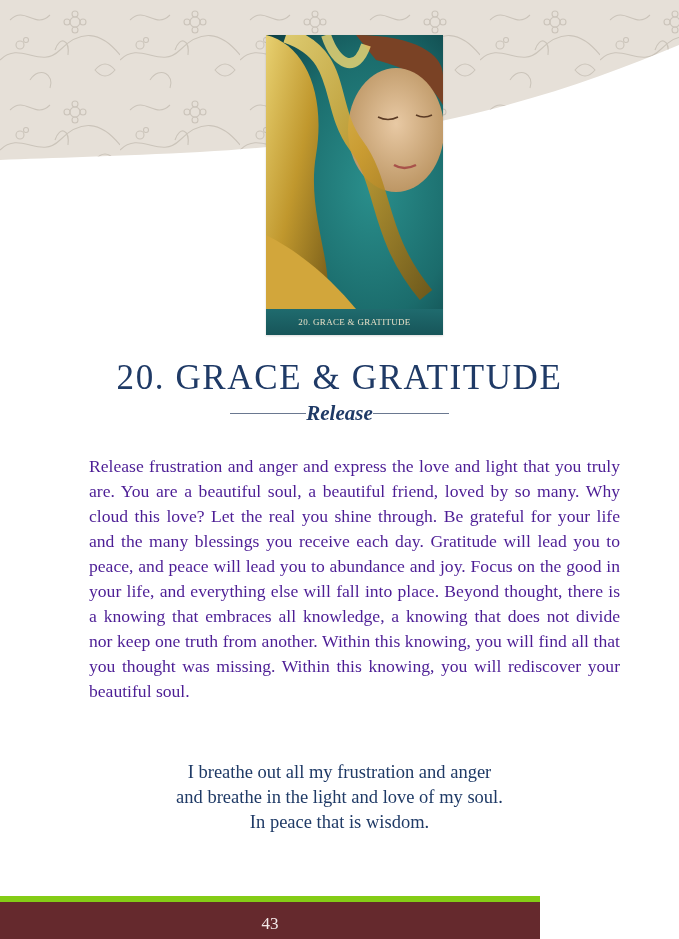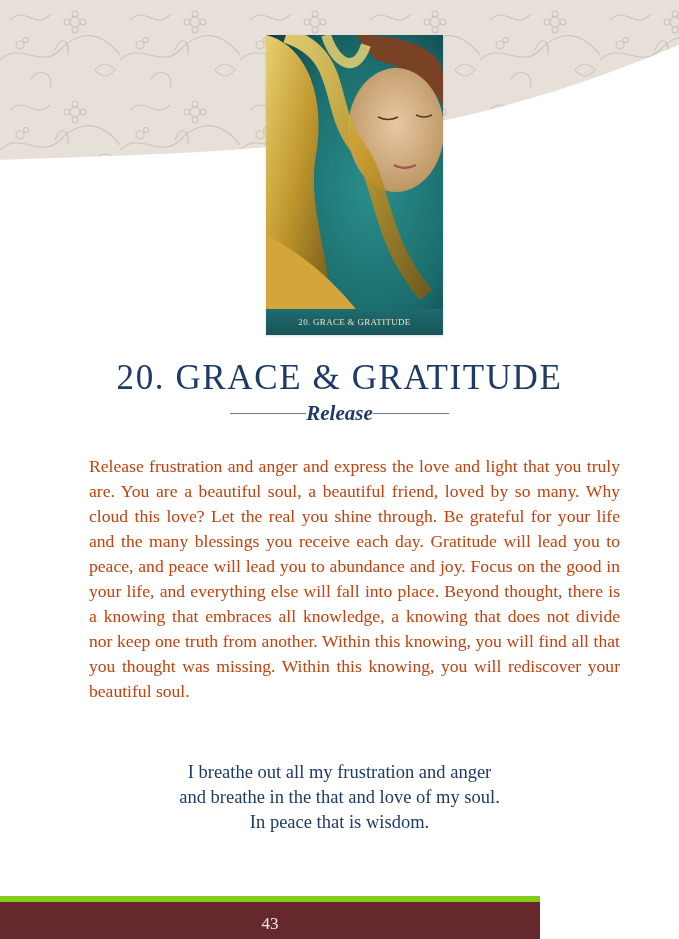--- a/index.html
+++ b/index.html
@@ -32,21 +32,21 @@
     position: absolute; left: 0; width: 679px; top: 401px;
     display: flex; justify-content: center; align-items: center; 
   }
   .rule { width: 76px; height: 1px; background: #6a7890; }
   .subtitle {
     color: #1f3a66; font-style: italic; font-weight: bold; font-size: 21px;
     font-family: "Liberation Serif", serif;
   }
   .body-text {
     position: absolute; left: 89px; top: 454px; width: 531px;
-    color: #c2410c; font-size: 17.6px; line-height: 25px; text-align: justify;
+    color: #4c1d95; font-size: 17.6px; line-height: 25px; text-align: justify;
     margin: 0;
   }
   .affirmation {
     position: absolute; left: 0; width: 679px; top: 760px;
     text-align: center; color: #1f3a66; font-size: 18.5px;
     line-height: 25px;
   }
   .affirmation div { margin: 0; }
   .footer {
     position: absolute; left: 0; top: 896px; width: 540px; height: 43px;
@@ -123,19 +123,19 @@
 <div class="subtitle-row">
   <span class="rule"></span>
   <span class="subtitle">Release</span>
   <span class="rule"></span>
 </div>
 
 <p class="body-text">Release frustration and anger and express the love and light that you truly are. You are a beautiful soul, a beautiful friend, loved by so many. Why cloud this love? Let the real you shine through. Be grateful for your life and the many blessings you receive each day. Gratitude will lead you to peace, and peace will lead you to abundance and joy. Focus on the good in your life, and everything else will fall into place. Beyond thought, there is a knowing that embraces all knowledge, a knowing that does not divide nor keep one truth from another. Within this knowing, you will find all that you thought was missing. Within this knowing, you will rediscover your beautiful soul.</p>
 
 <div class="affirmation">
   <div>I breathe out all my frustration and anger</div>
-  <div>and breathe in the that and love of my soul.</div>
+  <div>and breathe in the light and love of my soul.</div>
   <div>In peace that is wisdom.</div>
 </div>
 
 <div class="footer">
   <span>43</span>
 </div>
 
 </body></html>

